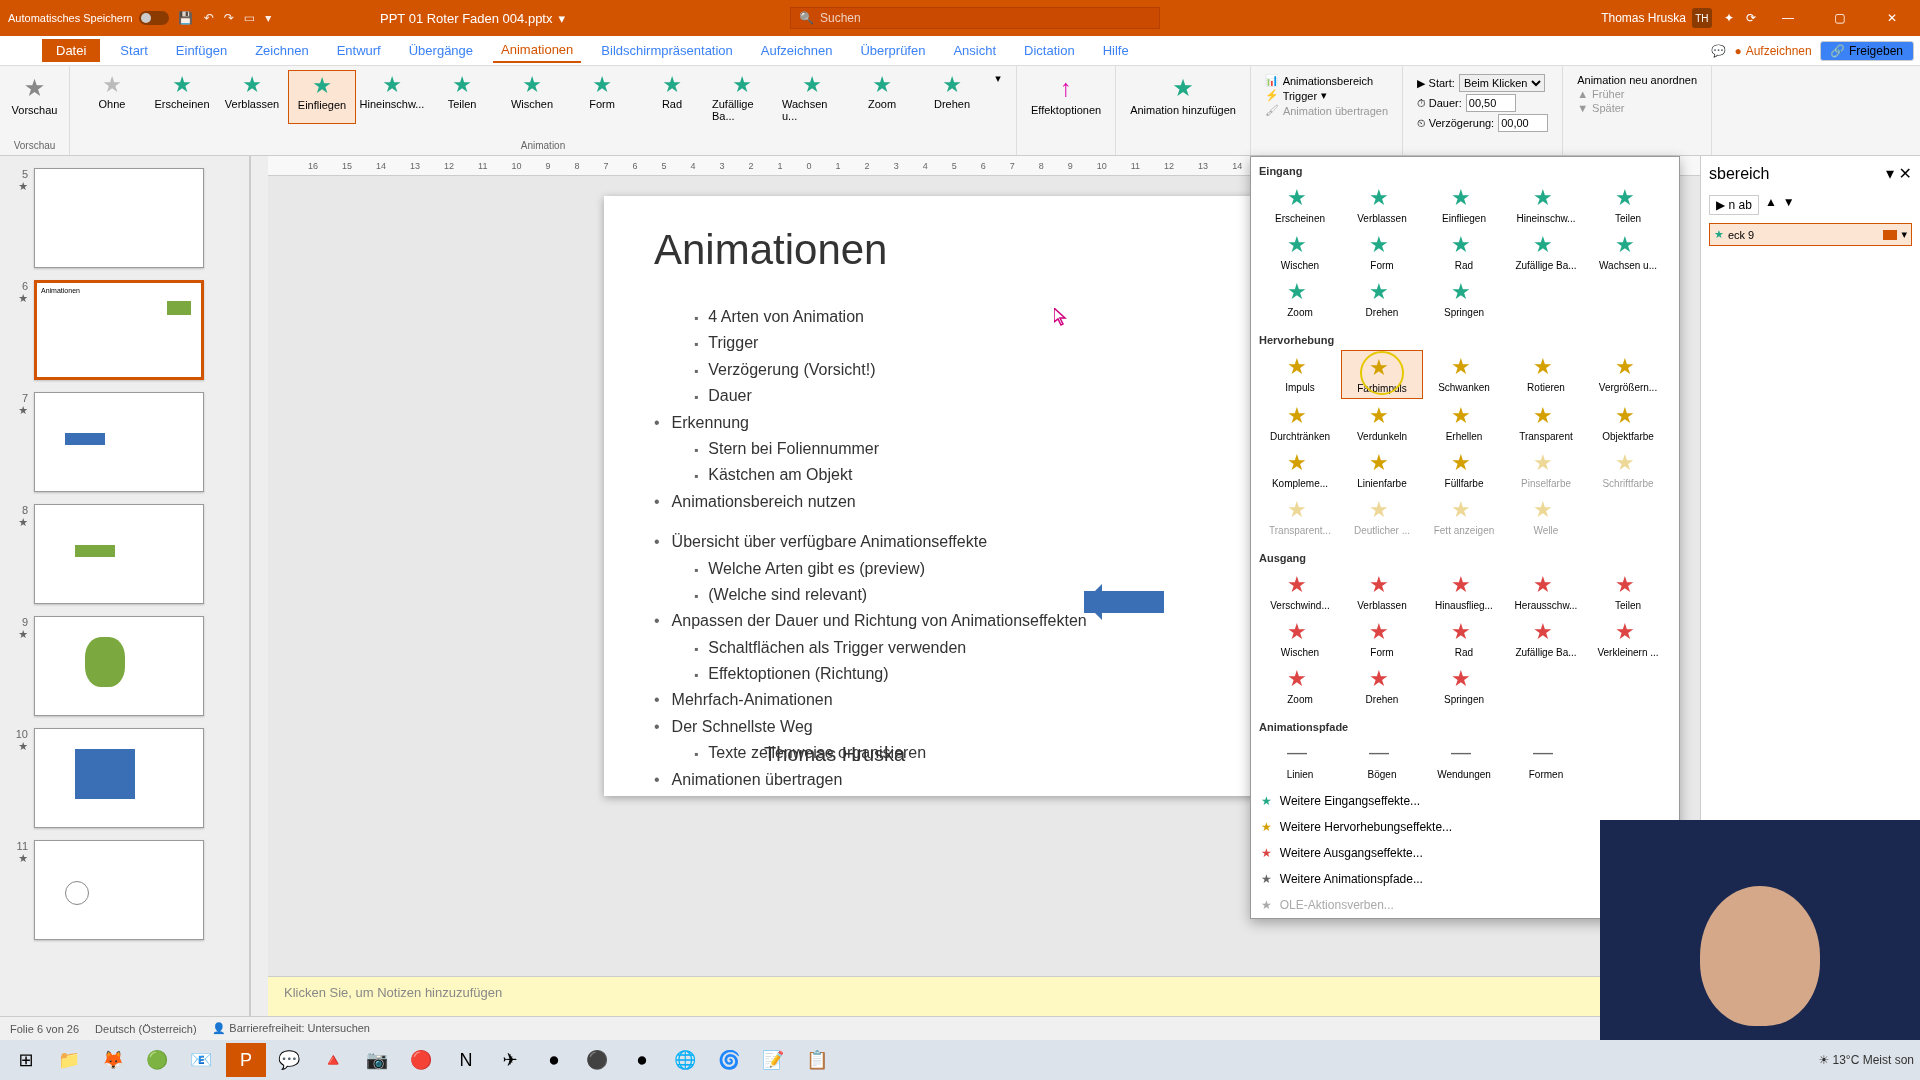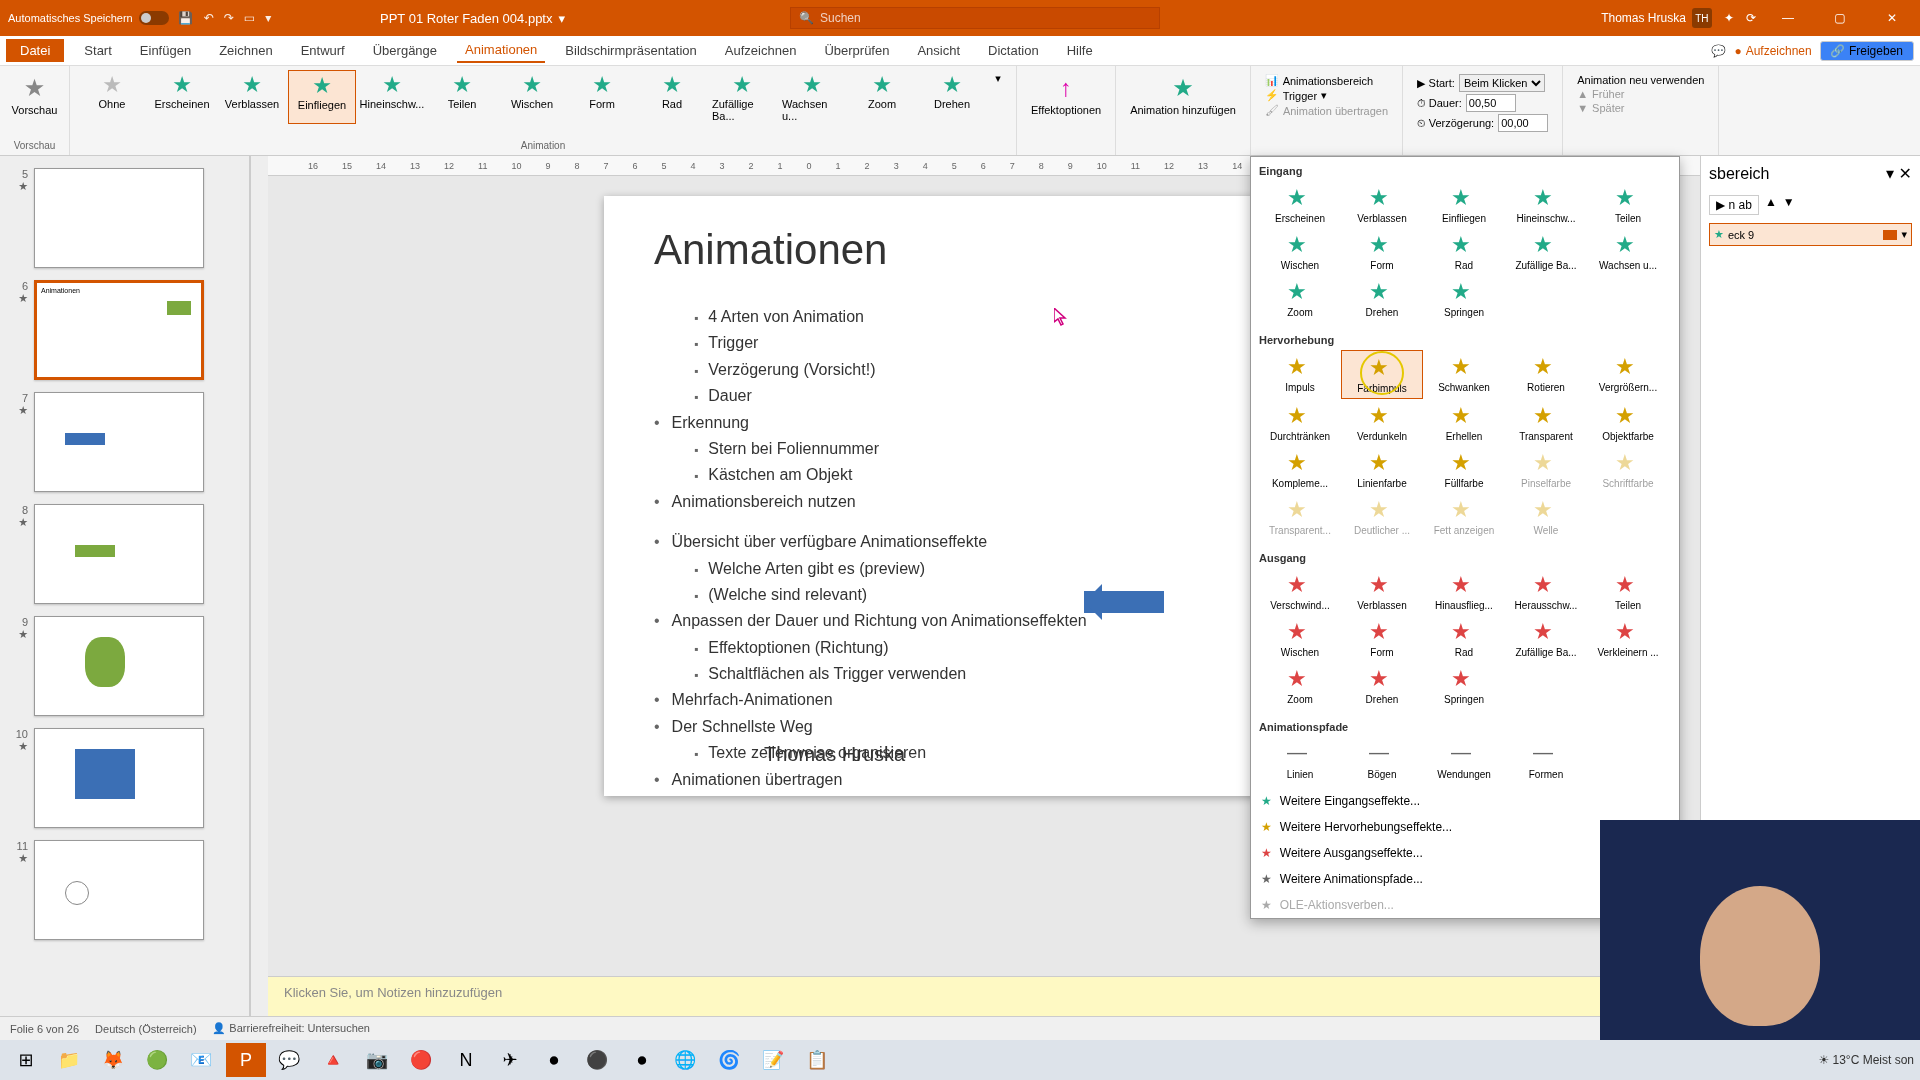--- a/index.html
+++ b/index.html
@@ -16,22 +16,22 @@
 .titlebar .search { position:absolute; left:50%; transform:translateX(-50%); background:#c94a00; border:1px solid #b74000; height:22px; width:370px; display:flex; align-items:center; padding:0 8px; gap:6px; top:7px; left: 790px; transform:none; }
 .titlebar .search input { background:transparent; border:none; color:#fff; outline:none; width:100%; font-size:12px; }
 .titlebar .search input::placeholder { color:#f0d0c0; }
 .titlebar .right { margin-left:auto; display:flex; align-items:center; gap:12px; }
 .titlebar .user { display:flex; align-items:center; gap:6px; }
 .titlebar .avatar { width:20px; height:20px; background:#8b3a00; border-radius:3px; display:flex; align-items:center; justify-content:center; font-size:10px; }
 .titlebar .winbtn { width:40px; text-align:center; font-size:12px; }
 
 
 .ribbontabs { height: 30px; background:#fff; border-bottom:1px solid #ddd; display:flex; align-items:center; padding:0 6px; gap:12px; }
-.ribbontabs .tab { padding: 4px 8px; font-size:13px; color:#404040; cursor:pointer; }
-.ribbontabs .tab.file { background:#d35400; color:#fff; padding:4px 14px; }
+.ribbontabs .tab { padding: 4px 8px; font-size:13px; color:#3b82f6; cursor:pointer; }
+.ribbontabs .tab.file { background:#d35400; color:#fff; padding:4px 14px;margin-left:36px; }
 .ribbontabs .tab.active { color:#d35400; border-bottom:2px solid #d35400; }
 .ribbontabs .right { margin-left:auto; display:flex; gap:8px; align-items:center; }
 .ribbontabs .btn { border:1px solid #ccc; padding:2px 10px; border-radius:3px; font-size:12px; background:#3b82f6; }
 .ribbontabs .rec { display:flex; align-items:center; gap:4px; color:#d35400; }
 
 
 .ribbon { height: 90px; background:#f5f5f5; border-bottom:1px solid #ccc; display:flex; position:relative; }
 .ribbon .group { border-right:1px solid #ddd; padding:4px 8px; display:flex; flex-direction:column; align-items:center; justify-content:flex-start; }
 .ribbon .grouplabel { font-size:10px; color:#666; margin-top:auto; text-align:center; }
 .bigbtn { display:flex; flex-direction:column; align-items:center; gap:2px; padding:4px 6px; font-size:11px; cursor:pointer; }
@@ -259,21 +259,21 @@
           <input value="00,50" style="">
         </div>
       <div class="row">
           <span>⏲ <span>Verzögerung:</span></span> 
           <input value="00,00" style="">
         </div>
     </div>
   </div>
   <div class="group">
     <div class="timing">
-      <div class="row">Animation neu verwenden</div>
+      <div class="row">Animation neu anordnen</div>
       <div class="row" style="color:#999">▲ <span>Früher</span></div>
       <div class="row" style="color:#999">▼ <span>Später</span></div>
     </div>
   </div>
 </div>
 
 <div class="main">
   <div class="thumbpanel" id="thumbs">
       <div class="thumb">
         <span class="num">5<br>★</span>
@@ -370,22 +370,22 @@
             </ul>
             <li>Animationsbereich nutzen</li>
             <div style="height: 14px;"></div>
             <li>Übersicht über verfügbare Animationseffekte</li>
             <ul class="sub">
               <li>Welche Arten gibt es (preview)</li>
               <li>(Welche sind relevant)</li>
             </ul>
             <li>Anpassen der Dauer und Richtung von Animationseffekten</li>
             <ul class="sub">
+              <li>Schaltflächen als Trigger verwenden</li>
               <li>Effektoptionen (Richtung)</li>
-              <li>Schaltflächen als Trigger verwenden</li>
             </ul>
             <li>Mehrfach-Animationen</li>
             <li>Der Schnellste Weg</li>
             <ul class="sub">
               <li>Texte zeilenweise organisieren</li>
             </ul>
             <li>Animationen übertragen</li>
           </ul>
         <div class="greenbox"></div>
         <div class="animtag">1</div>

